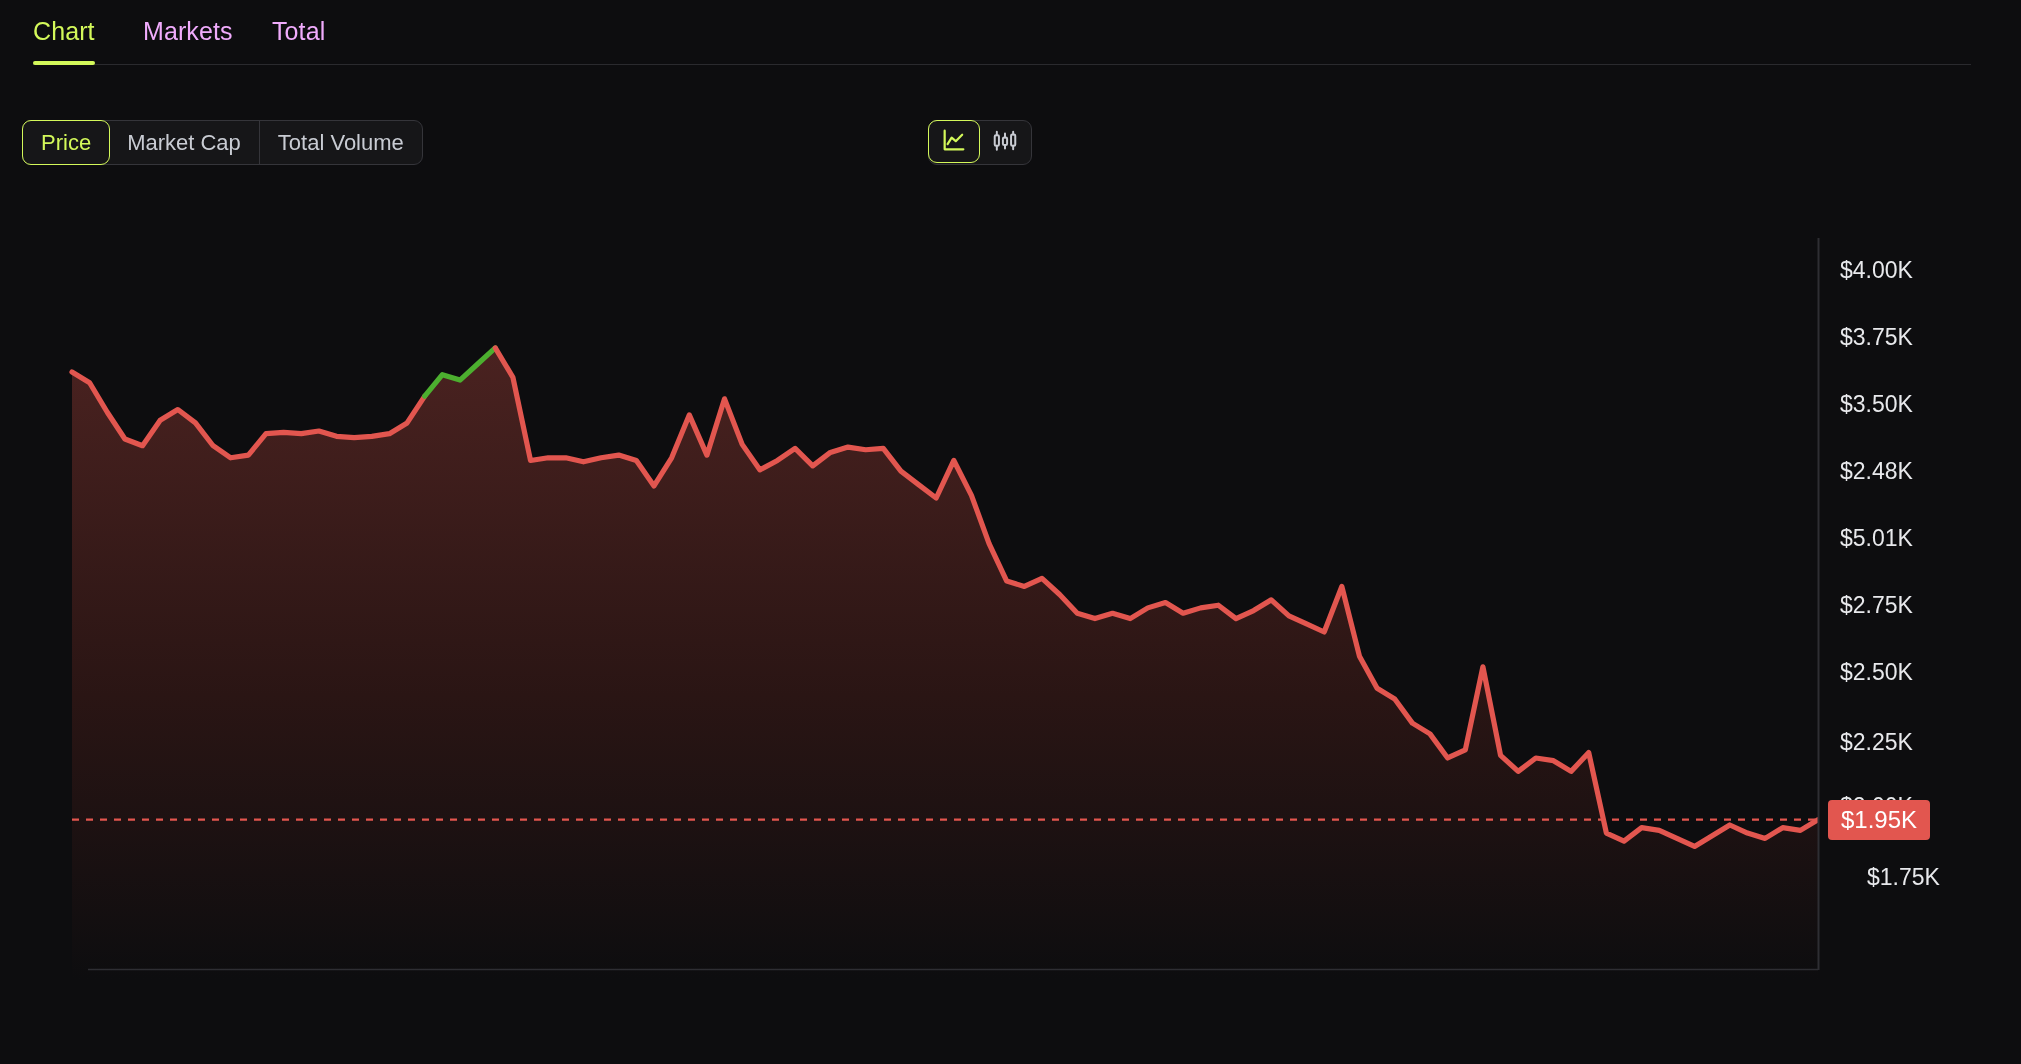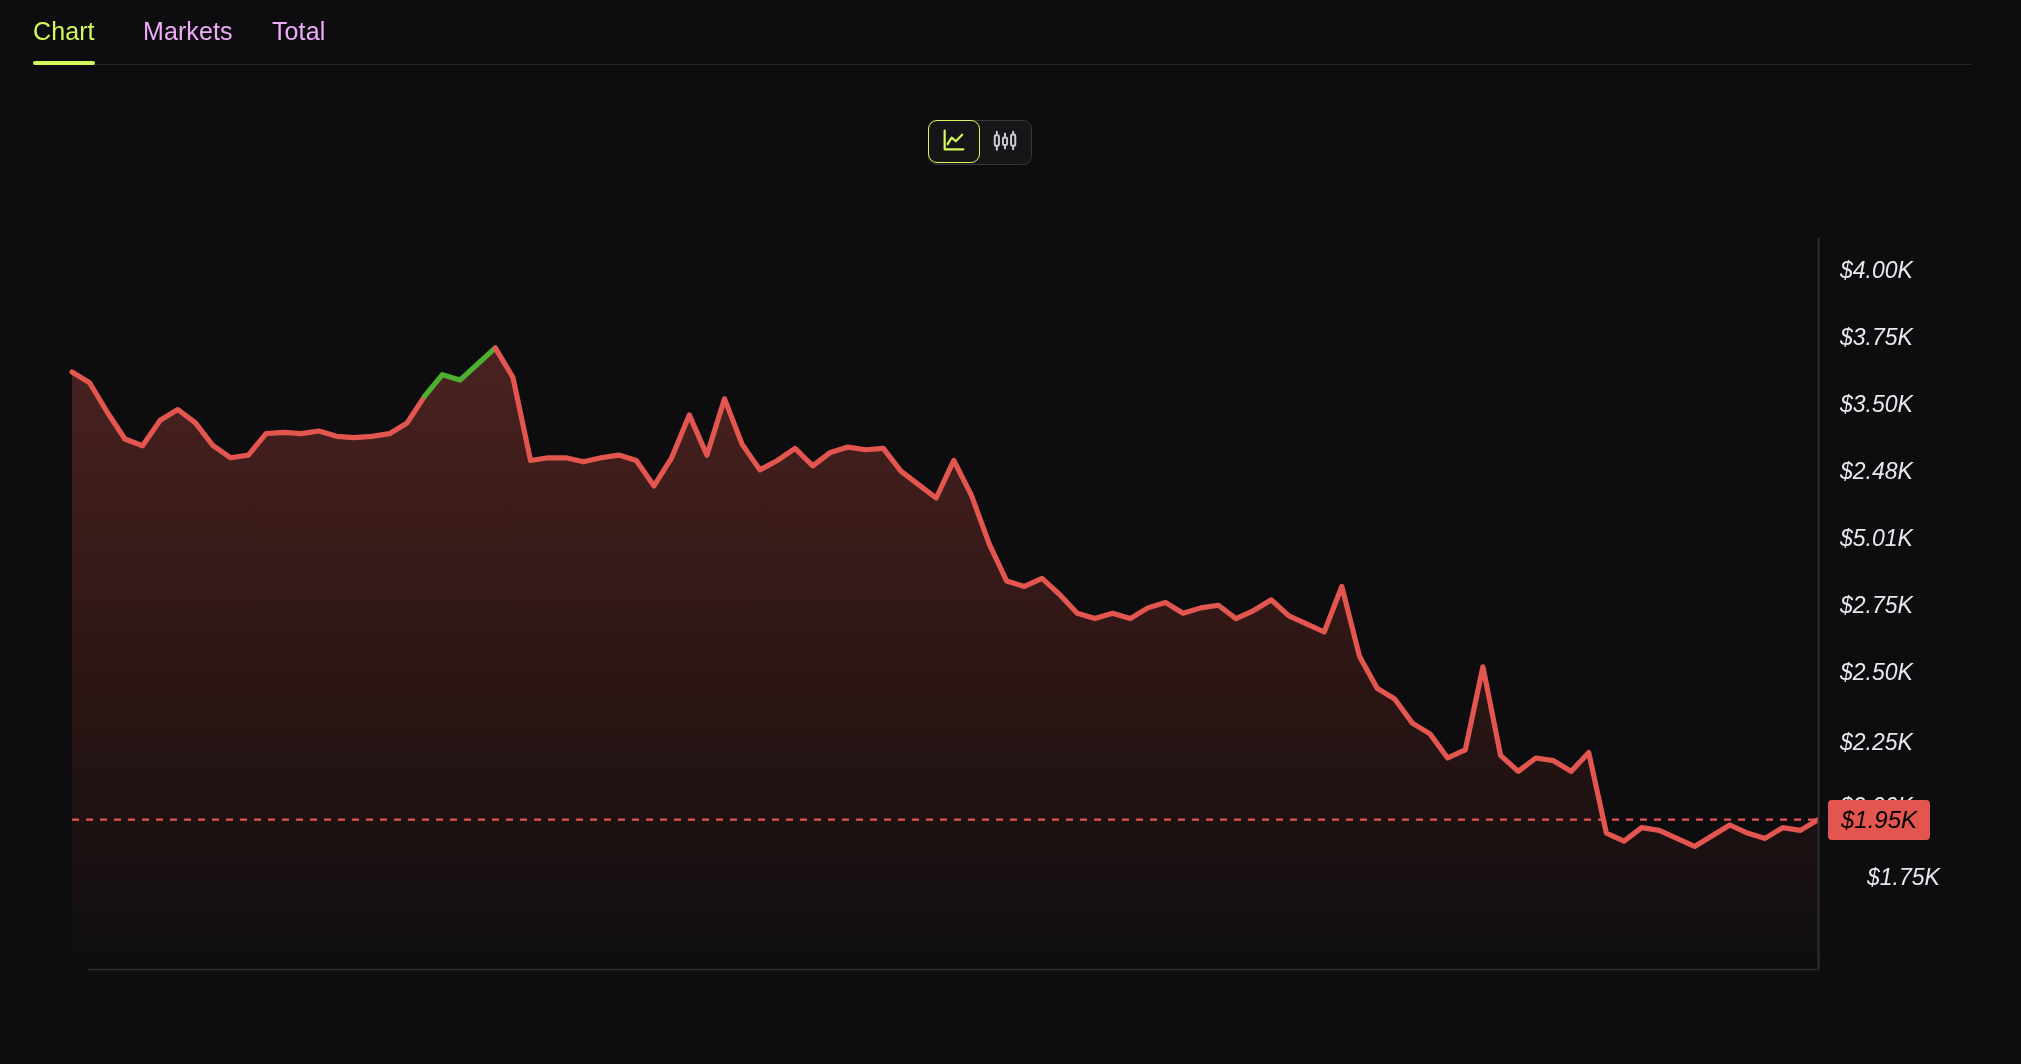--- a/index.html
+++ b/index.html
@@ -125,61 +125,65 @@
     margin: -1px;
     z-index: 2;
   }
 
   
   .chartwrap {
     position: absolute;
     left: 0; top: 180px;
     width: 2021px;
     height: 884px;
-    font-style: italic;
   }
   #chartsvg { display: block; }
 
   .ylabel {
     position: absolute;
     left: 1840px;
     font-size: 23px;
     color: #e8e9ec;
     white-space: nowrap;
     transform: translateY(-50%);
   }
 
   .price-badge {
     position: absolute;
     left: 1828px;
     display: flex;
     align-items: center;
     height: 40px;
     padding: 0 13px;
     background: #e2564f;
-    color: #000000;
+    color: #ffffff;
     font-size: 24px;
     border-radius: 4px;
     transform: translateY(-50%);
     white-space: nowrap;
   }
 </style>
 </head>
 <body>
 
 <div class="tabbar">
   <div class="tabbar-underline"></div>
   <div class="tab active" id="tab-0" style="left: 33px;">Chart</div>
   <div class="tab" id="tab-1" style="left: 143px;">Markets</div>
   <div class="tab" id="tab-2" style="left: 272px;">Total</div>
   <div class="tab-accent" id="tab-accent" style="left: 33px; width: 62px;"></div>
 </div>
 
 <div class="toolbar">
 
+  <div class="segmented" id="metric-group">
+    <div class="seg active">Price</div>
+    <div class="seg">Market Cap</div>
+    <div class="seg">Total Volume</div>
+  </div>
 
   <div id="charttype-group">
     <div class="icobtn active">
       <span>
         <svg width="28" height="28" viewBox="0 0 24 24" fill="none" stroke="#d3f85a" stroke-width="1.9" stroke-linecap="round" stroke-linejoin="round">
           <path d="M4 4 V20 H20"></path>
           <path d="M6.5 15.5 L10 10 L13.5 13 L19 7.5"></path>
         </svg>
       </span>
     </div>

